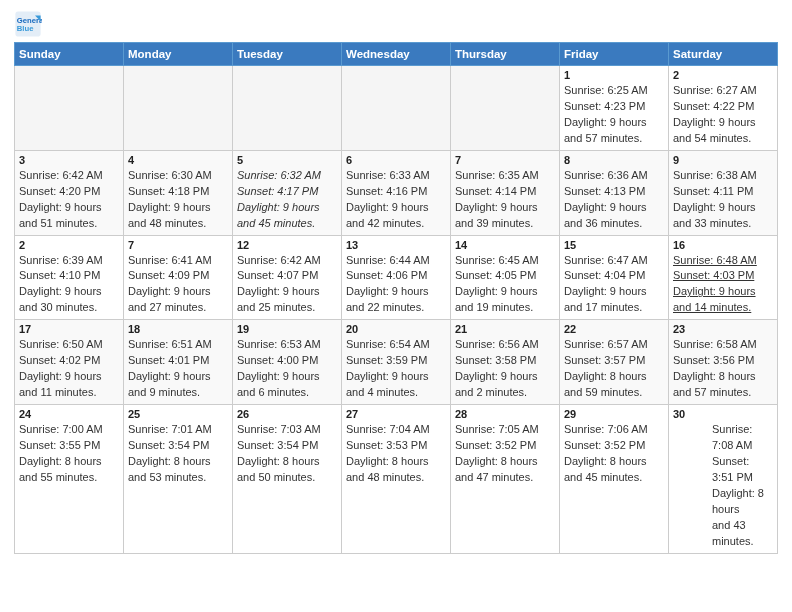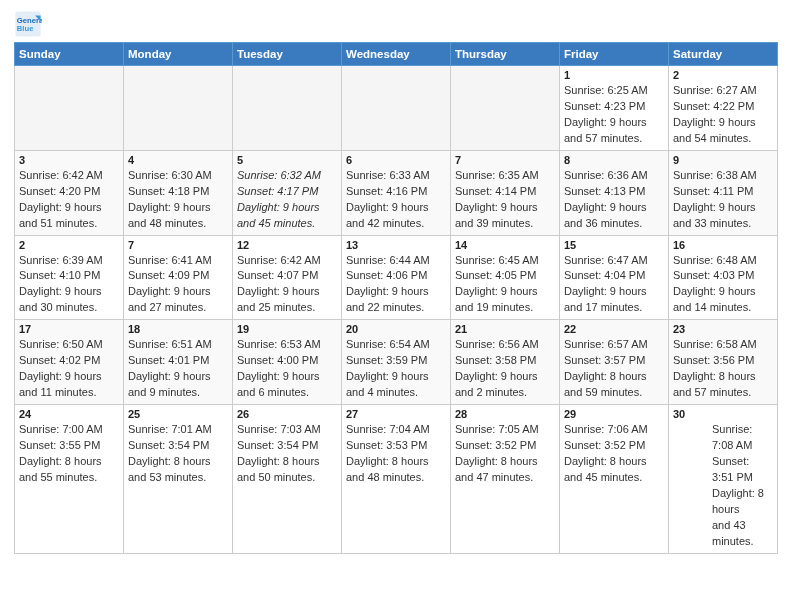--- a/index.html
+++ b/index.html
@@ -240,21 +240,21 @@
           </td>
           <td>
             <span class="day-num">15</span>
             <div class="day-info" style="white-space: pre-line;">Sunrise: 6:47 AM
 Sunset: 4:04 PM
 Daylight: 9 hours
 and 17 minutes.</div>
           </td>
           <td>
             <span class="day-num">16</span>
-            <div class="day-info" style="white-space: pre-line;">Sunrise: 6:48 AM
+            <div class="day-info" style="white-space: pre-line; text-decoration: underline;">Sunrise: 6:48 AM
 Sunset: 4:03 PM
 Daylight: 9 hours
 and 14 minutes.</div>
           </td>
         </tr>
         <tr>
           <td>
             <span class="day-num">17</span>
             <div class="day-info" style="white-space: pre-line;">Sunrise: 6:50 AM
 Sunset: 4:02 PM

